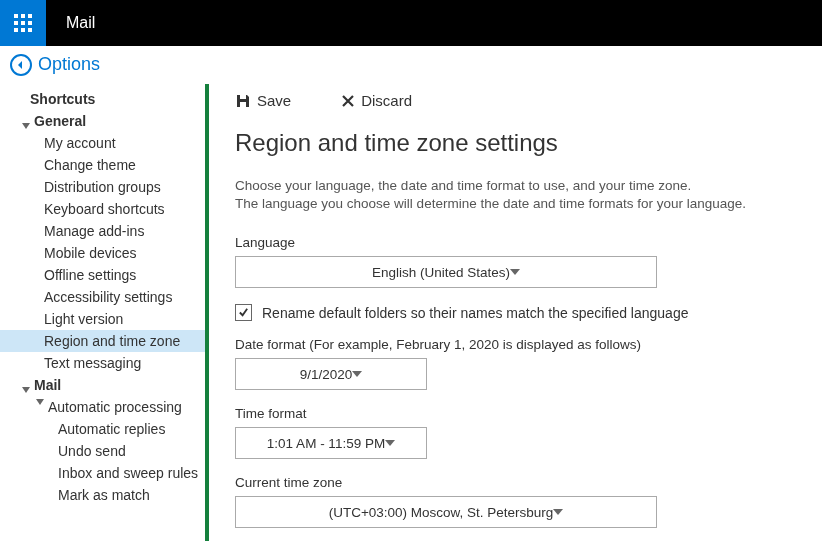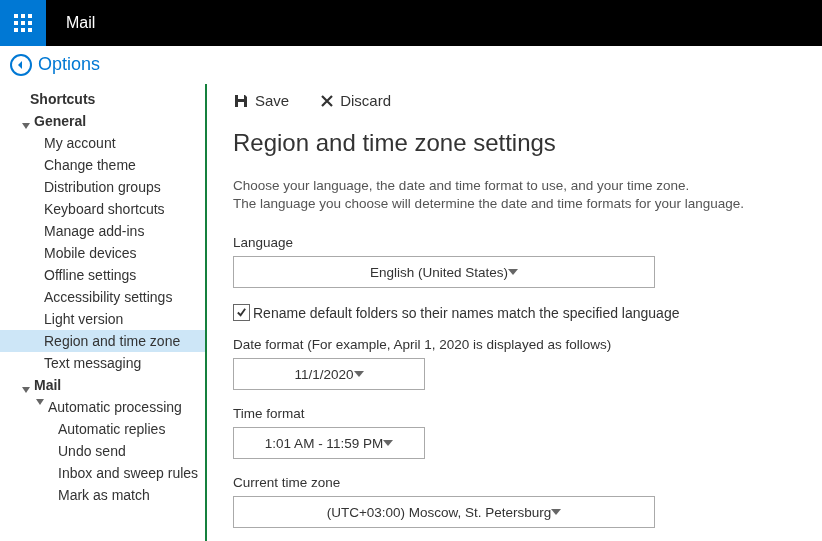--- a/index.html
+++ b/index.html
@@ -5,40 +5,40 @@
   html,body{margin:0;padding:0;font-family:"Segoe UI",Arial,sans-serif;background:#fff;color:#333;font-size:14px;width:822px;height:541px;overflow:hidden}
   .topbar{background:#000;height:46px;display:flex;align-items:center}
   .waffle{width:46px;height:46px;background:#0078d4;display:flex;align-items:center;justify-content:center}
   .waffle svg{width:18px;height:18px;fill:#fff}
   .app-title{color:#fff;font-size:16px;margin-left:20px;font-weight:400}
   .subhead{display:flex;align-items:flex-start;padding:8px 10px}
   .back-circle{width:18px;height:18px;border:2px solid #0078d4;border-radius:50%;display:flex;align-items:center;justify-content:center;margin-right:6px}
   .back-circle svg{width:10px;height:10px;fill:#0078d4}
   .options-label{color:#0078d4;font-size:18px}
   .body{display:flex;height:calc(541px - 46px - 38px)}
-  .sidebar{width:205px;border-right:2px solid #15803d;overflow:hidden;padding-top:4px}
+  .sidebar{width:205px;border-right:4px solid #15803d;overflow:hidden;padding-top:4px}
   .lvl0{font-weight:600;padding:3px 0 3px 30px;font-size:14px}
   .lvl1{padding:3px 0 3px 22px;font-size:14px;display:flex;align-items:flex-end}
   .lvl2{padding:3px 0 3px 44px;font-size:14px}
   .lvl2b{padding:3px 0 3px 36px;font-size:14px;display:flex;}
   .lvl3{padding:3px 0 3px 58px;font-size:14px}
   .tri{display:inline-block;width:0;height:0;border-left:4px solid transparent;border-right:4px solid transparent;border-top:6px solid #666;margin-right:4px}
   .lvl1 .bold, .lvl2b .bold{font-weight:600}
   .selected{background:#cde6f7}
   .content{padding:8px 0 0 26px;flex:1;overflow:hidden}
-  .toolbar{display:flex;gap:31px;margin-bottom:20px;font-size:15px;color:#333}
+  .toolbar{display:flex;gap:50px;margin-bottom:20px;font-size:15px;color:#333}
   .tool{display:flex;align-items:center;gap:6px;cursor:pointer}
   h1.page-title{font-weight:400;font-size:24px;color:#333;margin:0 0 20px 0}
   .desc{color:#555;font-size:13.5px;line-height:1.35;margin-bottom:22px}
   .field-label{font-size:13.5px;color:#333;margin-bottom:6px}
   .select{border:1px solid #aaa;height:30px;display:flex;align-items:center;justify-content:center;padding:0 10px;font-size:13.5px;margin-bottom:16px;background:#fff}
   .select.wide{width:400px}
   .select.narrow{width:170px}
   .chev{width:0;height:0;border-left:5px solid transparent;border-right:5px solid transparent;border-top:6px solid #666}
-  .chk-row{display:flex;align-items:center;gap:3px;margin-bottom:16px}
+  .chk-row{display:flex;align-items:center;gap:10px;margin-bottom:16px}
   .chkbox{width:15px;height:15px;border:1px solid #666;display:flex;align-items:center;justify-content:center}
   .chkbox svg{width:11px;height:11px;stroke:#333;stroke-width:2;fill:none}
 </style>
 </head>
 <body>
 
 <div class="topbar">
   <div class="waffle">
     <svg viewBox="0 0 18 18">
         <rect x="0" y="0" width="4" height="4"></rect>
@@ -126,23 +126,23 @@
 
     <div class="chk-row">
       <span class="chkbox">
           <svg viewBox="0 0 12 12">
             <path d="M2 6l3 3 5-7"></path>
           </svg>
         </span>
       <span>Rename default folders so their names match the specified language</span>
     </div>
 
-    <div class="field-label">Date format (For example, April 1, 2020 is displayed as follows)</div>
+    <div class="field-label">Date format (For example, February 1, 2020 is displayed as follows)</div>
     <div class="select narrow">
-      <span>11/1/2020</span>
+      <span>9/1/2020</span>
       <span class="chev"></span>
     </div>
 
     <div class="field-label">Time format</div>
     <div class="select narrow">
       <span>1:01 AM - 11:59 PM</span>
       <span class="chev"></span>
     </div>
 
     <div class="field-label">Current time zone</div>

